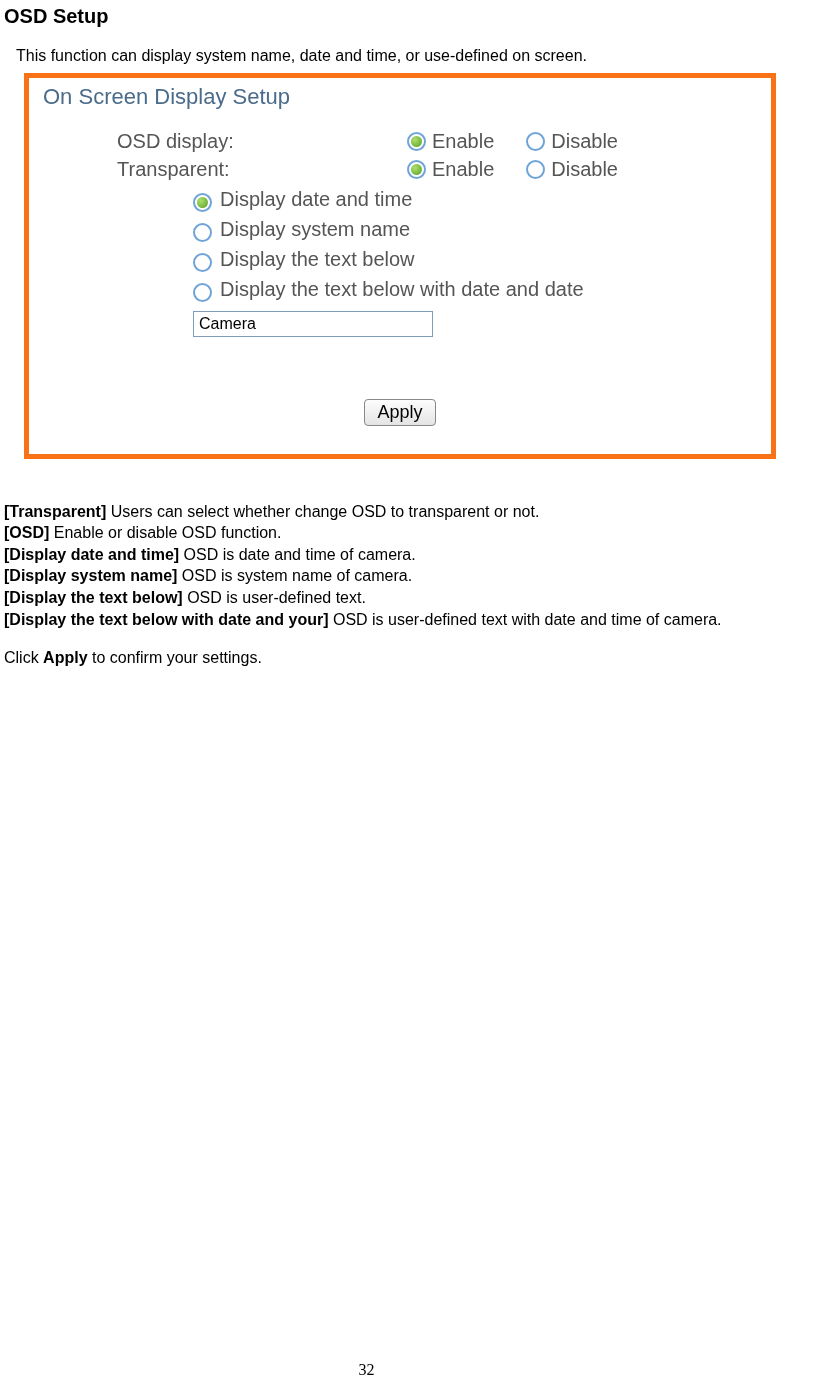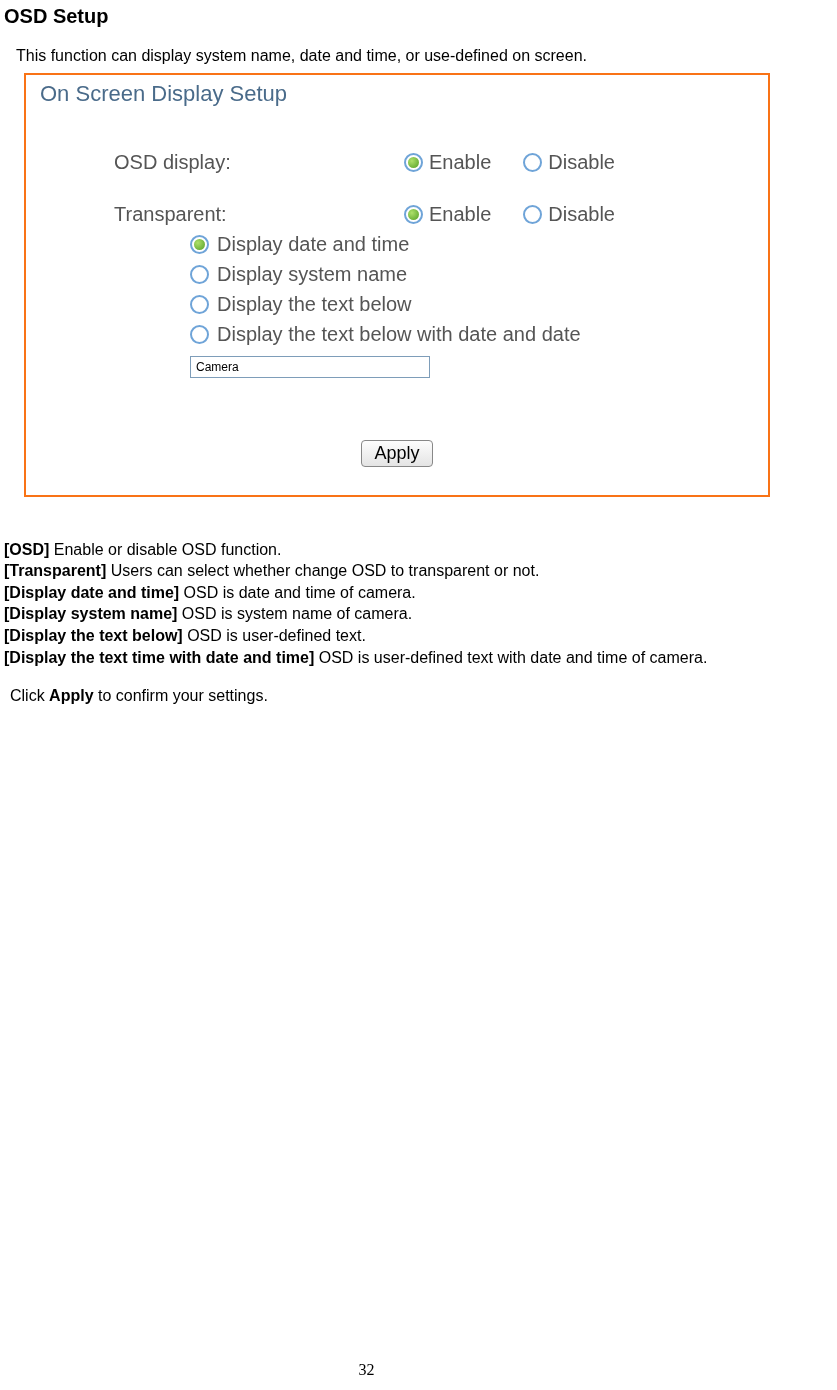--- a/index.html
+++ b/index.html
@@ -20,21 +20,21 @@
       margin: 0 0 18px 0;
       padding-left: 4px;
     }
     p.intro {
       margin: 0 0 8px 0;
       padding-left: 16px;
     }
     .screenshot-box {
       margin-left: 24px;
       width: 742px;
-      border: 2px solid #f97316;
+      border: 5px solid #f97316;
       padding-bottom: 28px;
     }
     .section-title {
       font-family: Verdana, Geneva, sans-serif;
       font-size: 22px;
       color: #4a6b8a;
       margin: 6px 0 18px 14px;
     }
     .settings-row {
       display: flex;
@@ -49,21 +49,20 @@
       padding-left: 88px;
       box-sizing: border-box;
     }
     .radio-group {
       display: flex;
       align-items: center;
       gap: 6px;
       font-family: Verdana, Geneva, sans-serif;
       font-size: 20px;
       color: #555;
-      margin-top: 24px;
     }
     .radio-mark {
       display: inline-block;
       width: 19px;
       height: 19px;
       border: 2px solid #6fa4d8;
       border-radius: 50%;
       box-sizing: border-box;
       position: relative;
       top: 1px;
@@ -80,32 +79,32 @@
     }
     .radio-gap {
       width: 20px;
     }
     .option-list {
       margin-left: 164px;
       margin-top: 2px;
     }
     .option-row {
       display: flex;
-      align-items: center;
+      align-items: flex-end;
       gap: 8px;
       margin: 6px 0;
     }
     .option-label {
       font-family: Verdana, Geneva, sans-serif;
       font-size: 20px;
       color: #555;
     }
     .custom-text-input {
       font-family: Arial, Helvetica, sans-serif;
-      font-size: 12px;
+      font-size: 16px;
       padding: 3px 5px;
       width: 228px;
       border: 1px solid #7e9db9;
       margin-top: 4px;
     }
     .apply-container {
       text-align: center;
       margin-top: 62px;
     }
     .apply-button {
@@ -123,21 +122,21 @@
     }
     .definitions p {
       margin: 0;
       line-height: 1.35;
     }
     .def-key {
       font-weight: bold;
     }
     p.closing {
       margin: 18px 0 0 0;
-      padding-left: 10px;
+      padding-left: 4px;
     }
     .page-number {
       position: absolute;
       left: 0;
       width: 733px;
       top: 1360px;
       text-align: center;
       font-family: "Times New Roman", Times, serif;
       font-size: 16px;
     }
@@ -193,24 +192,24 @@
       </div>
       <input type="text" class="custom-text-input" value="Camera" style="">
     </div>
 
     <div class="apply-container">
       <button class="apply-button">Apply</button>
     </div>
   </div>
 
   <div class="definitions">
+    <p><span class="def-key">[Transparent]</span><span> Users can select whether change OSD to transparent or not.</span></p>
     <p><span class="def-key">[OSD]</span><span> Enable or disable OSD function.</span></p>
-    <p><span class="def-key">[Transparent]</span><span> Users can select whether change OSD to transparent or not.</span></p>
     <p><span class="def-key">[Display date and time]</span><span> OSD is date and time of camera.</span></p>
     <p><span class="def-key">[Display system name]</span><span> OSD is system name of camera.</span></p>
     <p><span class="def-key">[Display the text below]</span><span> OSD is user-defined text.</span></p>
-    <p><span class="def-key">[Display the text time with date and time]</span><span> OSD is user-defined text with date and time of camera.</span></p>
+    <p><span class="def-key">[Display the text below with date and your]</span><span> OSD is user-defined text with date and time of camera.</span></p>
   </div>
 
   <p class="closing"><span>Click </span><span class="def-key">Apply</span><span> to confirm your settings.</span></p>
 </div>
 
 <div class="page-number">32</div>
 
 </body></html>

